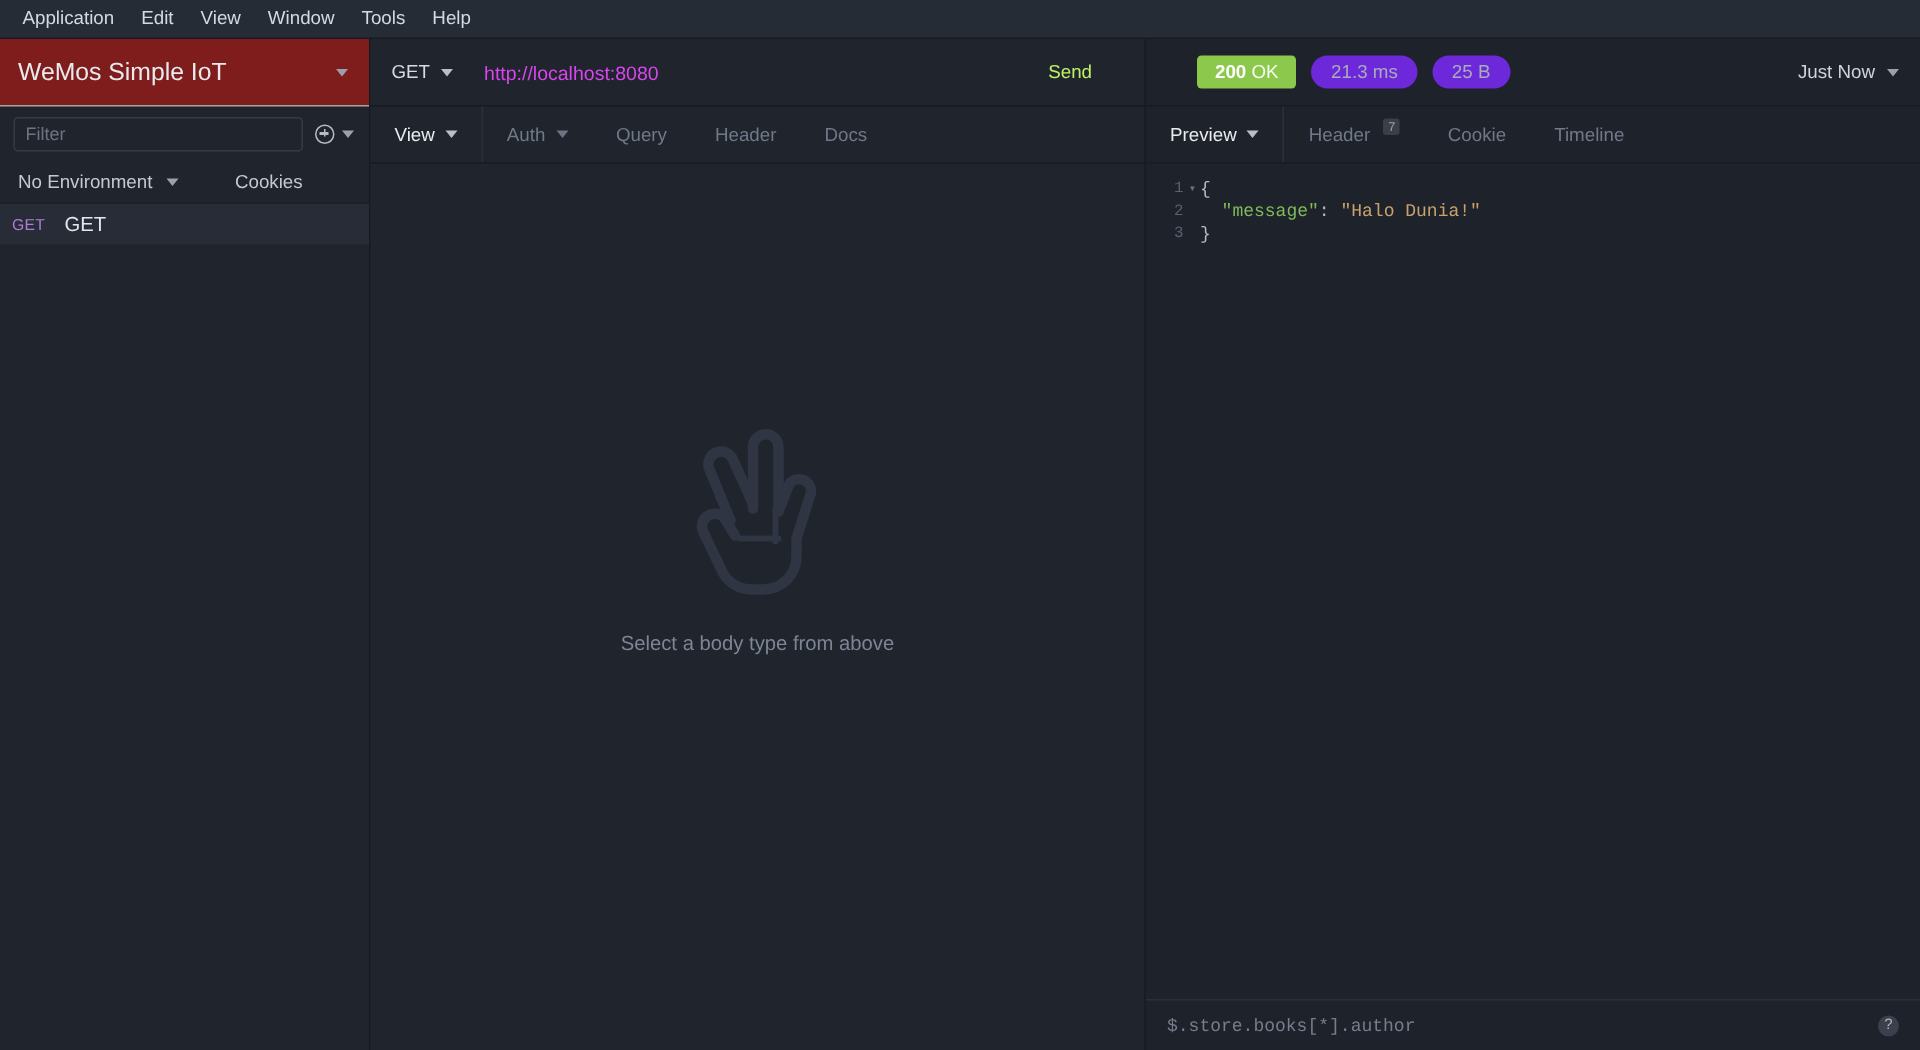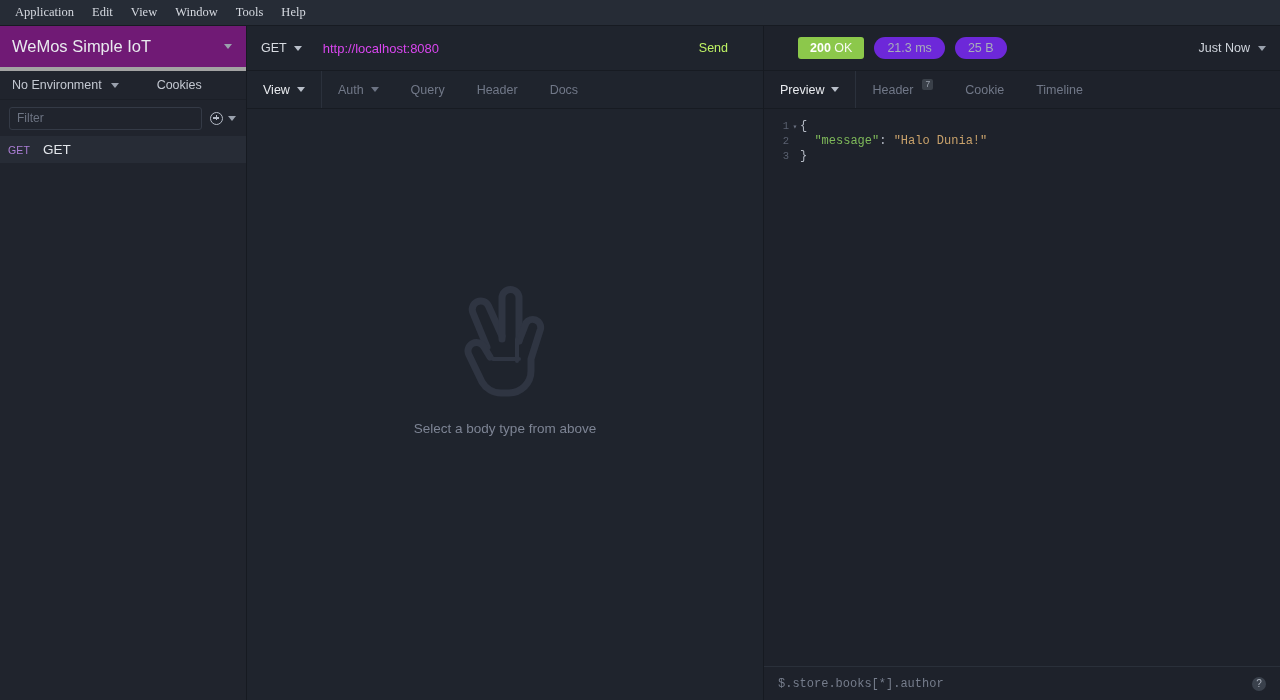--- a/index.html
+++ b/index.html
@@ -12,21 +12,20 @@
   }
 
   
   #menubar {
     height: 26px;
     background: #262c36;
     display: flex;
     align-items: center;
     padding-left: 6px;
     border-bottom: 1px solid #171b22;
-    font-family: Liberation Serif, serif;
   }
   .menu-item {
     font-size: 12.5px;
     color: #d5d9e0;
     padding: 3px 9px;
     line-height: 1;
     white-space: nowrap;
   }
 
   
@@ -42,22 +41,22 @@
     background: #20242d;
     border-right: 1px solid #161a21;
     display: flex;
     flex-direction: column;
   }
   #workspace-row {
     height: 45px;
     display: flex;
     align-items: center;
     padding: 0 14px 0 12px;
-    border-bottom: 4px solid #a3a3a3;
-    background: #701a75;
+    border-bottom: 1px solid #a3a3a3;
+    background: #7f1d1d;
   }
   #workspace-title {
     font-size: 16.5px;
     color: #e8eaee;
     flex: 1;
     white-space: nowrap;
     overflow: hidden;
     text-overflow: ellipsis;
   }
   .caret {
@@ -343,32 +342,32 @@
 
 <div id="app">
 
   <div id="sidebar">
 
     <div id="workspace-row">
       <div id="workspace-title">WeMos Simple IoT</div>
       <span class="caret"></span>
     </div>
 
-    <div id="env-row">
-      <div id="env-label">No Environment</div>
-      <span class="caret"></span>
-      <div id="cookies-btn">Cookies</div>
-    </div>
-
     <div id="filter-row">
       <input id="filter-input" type="text" placeholder="Filter" style="">
       <div id="add-group">
         <span class="circle-plus"></span>
         <span class="caret"></span>
       </div>
+    </div>
+
+    <div id="env-row">
+      <div id="env-label">No Environment</div>
+      <span class="caret"></span>
+      <div id="cookies-btn">Cookies</div>
     </div>
 
     <div id="request-list">
       <div class="request-row">
         <span class="req-method">GET</span>
         <span class="req-name">GET</span>
       </div>
     </div>
   </div>
 

